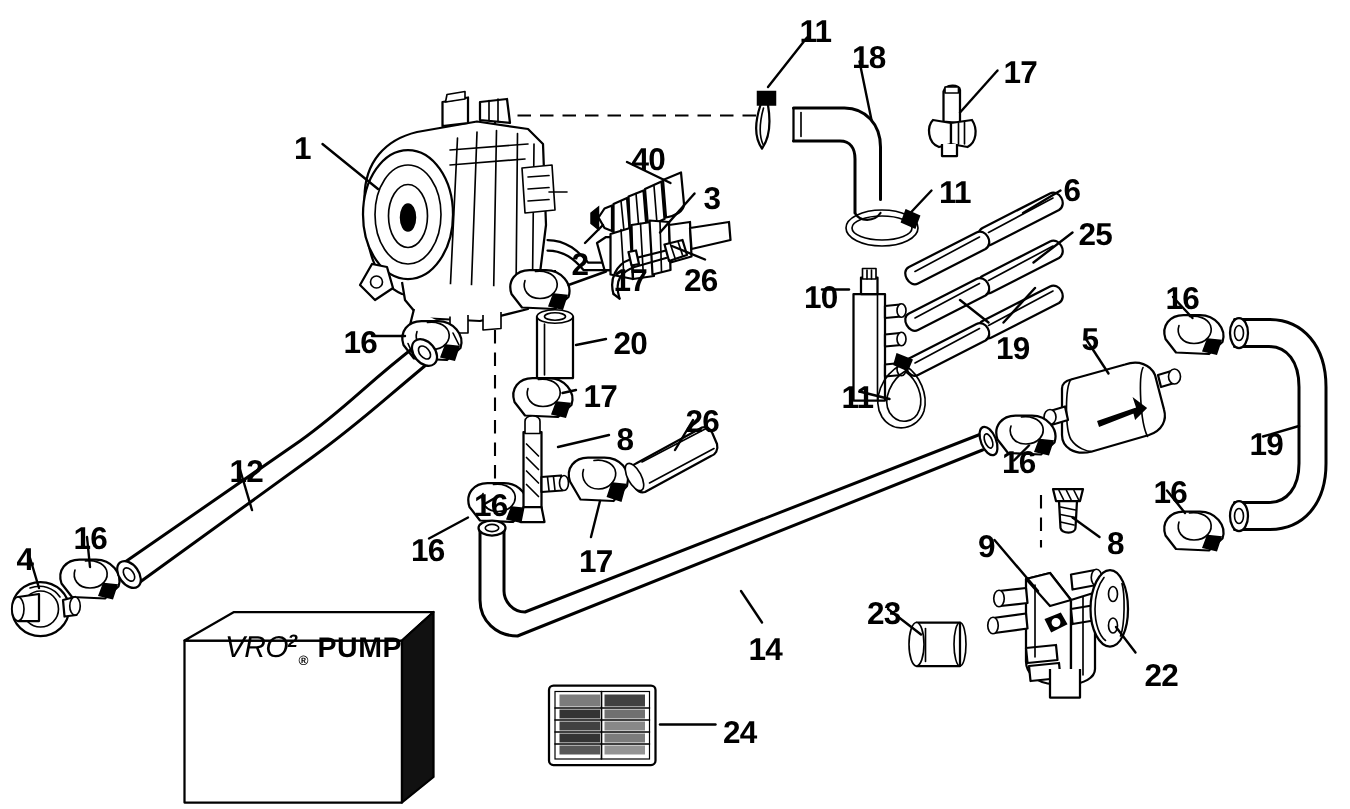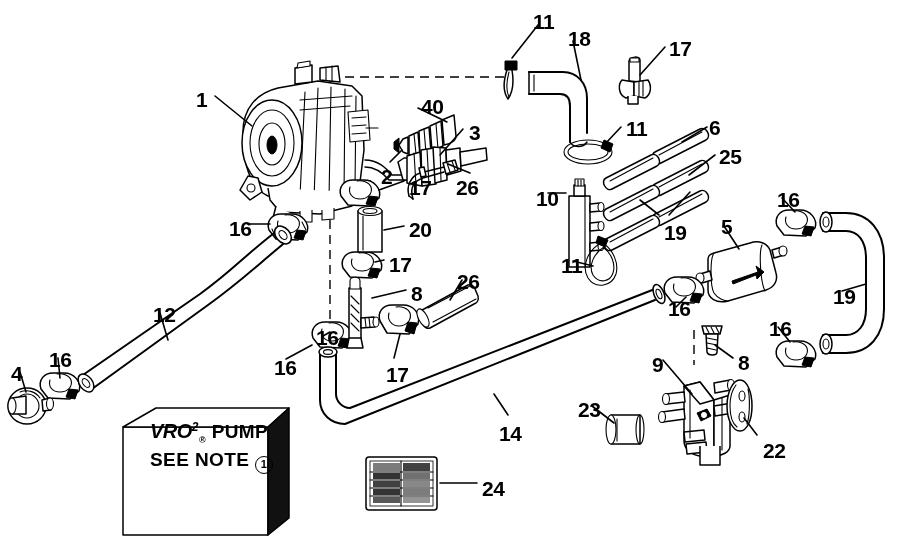--- a/index.html
+++ b/index.html
@@ -6,21 +6,21 @@
   html,body{margin:0;padding:0;background:#fff;}
   body{width:900px;height:539px;overflow:hidden;
        font-family:"Liberation Sans","DejaVu Sans",sans-serif;}
   #stage{position:relative;width:900px;height:539px;background:#ffffff;}
   #art{position:absolute;left:0;top:0;width:900px;height:539px;}
   .cal{position:absolute;font-weight:bold;color:#000;line-height:1;
        font-family:"Liberation Sans","DejaVu Sans",sans-serif;}
   .num{font-size:21px;letter-spacing:-0.5px;}
   .boxtxt{position:absolute;color:#000;font-weight:bold;line-height:1.02;}
   .kitline{font-size:19px;letter-spacing:0.4px;white-space:nowrap;}
-  .vro{font-style:italic;font-weight:bold;font-size:20px;letter-spacing:-0.5px;}
+  .vro{font-style:italic;font-weight:normal;font-size:20px;letter-spacing:-0.5px;}
   .sup{font-size:12px;vertical-align:super;font-style:italic;}
   .reg{font-size:9px;vertical-align:sub;}
   .notecirc{display:inline-block;width:16px;height:16px;border:1.6px solid #000;
             border-radius:50%;font-size:11px;text-align:center;line-height:15px;
             font-weight:bold;font-style:normal;vertical-align:-2px;}
 </style>
 </head>
 <body>
 
 <div id="stage">
@@ -471,18 +471,15 @@
     <span class="cal num" style="left:499px;top:423px">14</span>
     <span class="cal num" style="left:578px;top:399px">23</span>
     <span class="cal num" style="left:763px;top:440px">22</span>
     <span class="cal num" style="left:482px;top:478px">24</span>
   </div>
 
   <div class="boxtxt" style="left:150px;top:421px;">
     <div class="kitline">
       <span class="vro">VRO</span><span class="sup">2</span><span class="reg">®</span><span> PUMP</span>
     </div>
-    <div class="kitline" style="margin-top:5px">
-      <span>SEE NOTE </span><span class="notecirc">1</span>
-    </div>
   </div>
 
 </div>
 
 </body></html>

